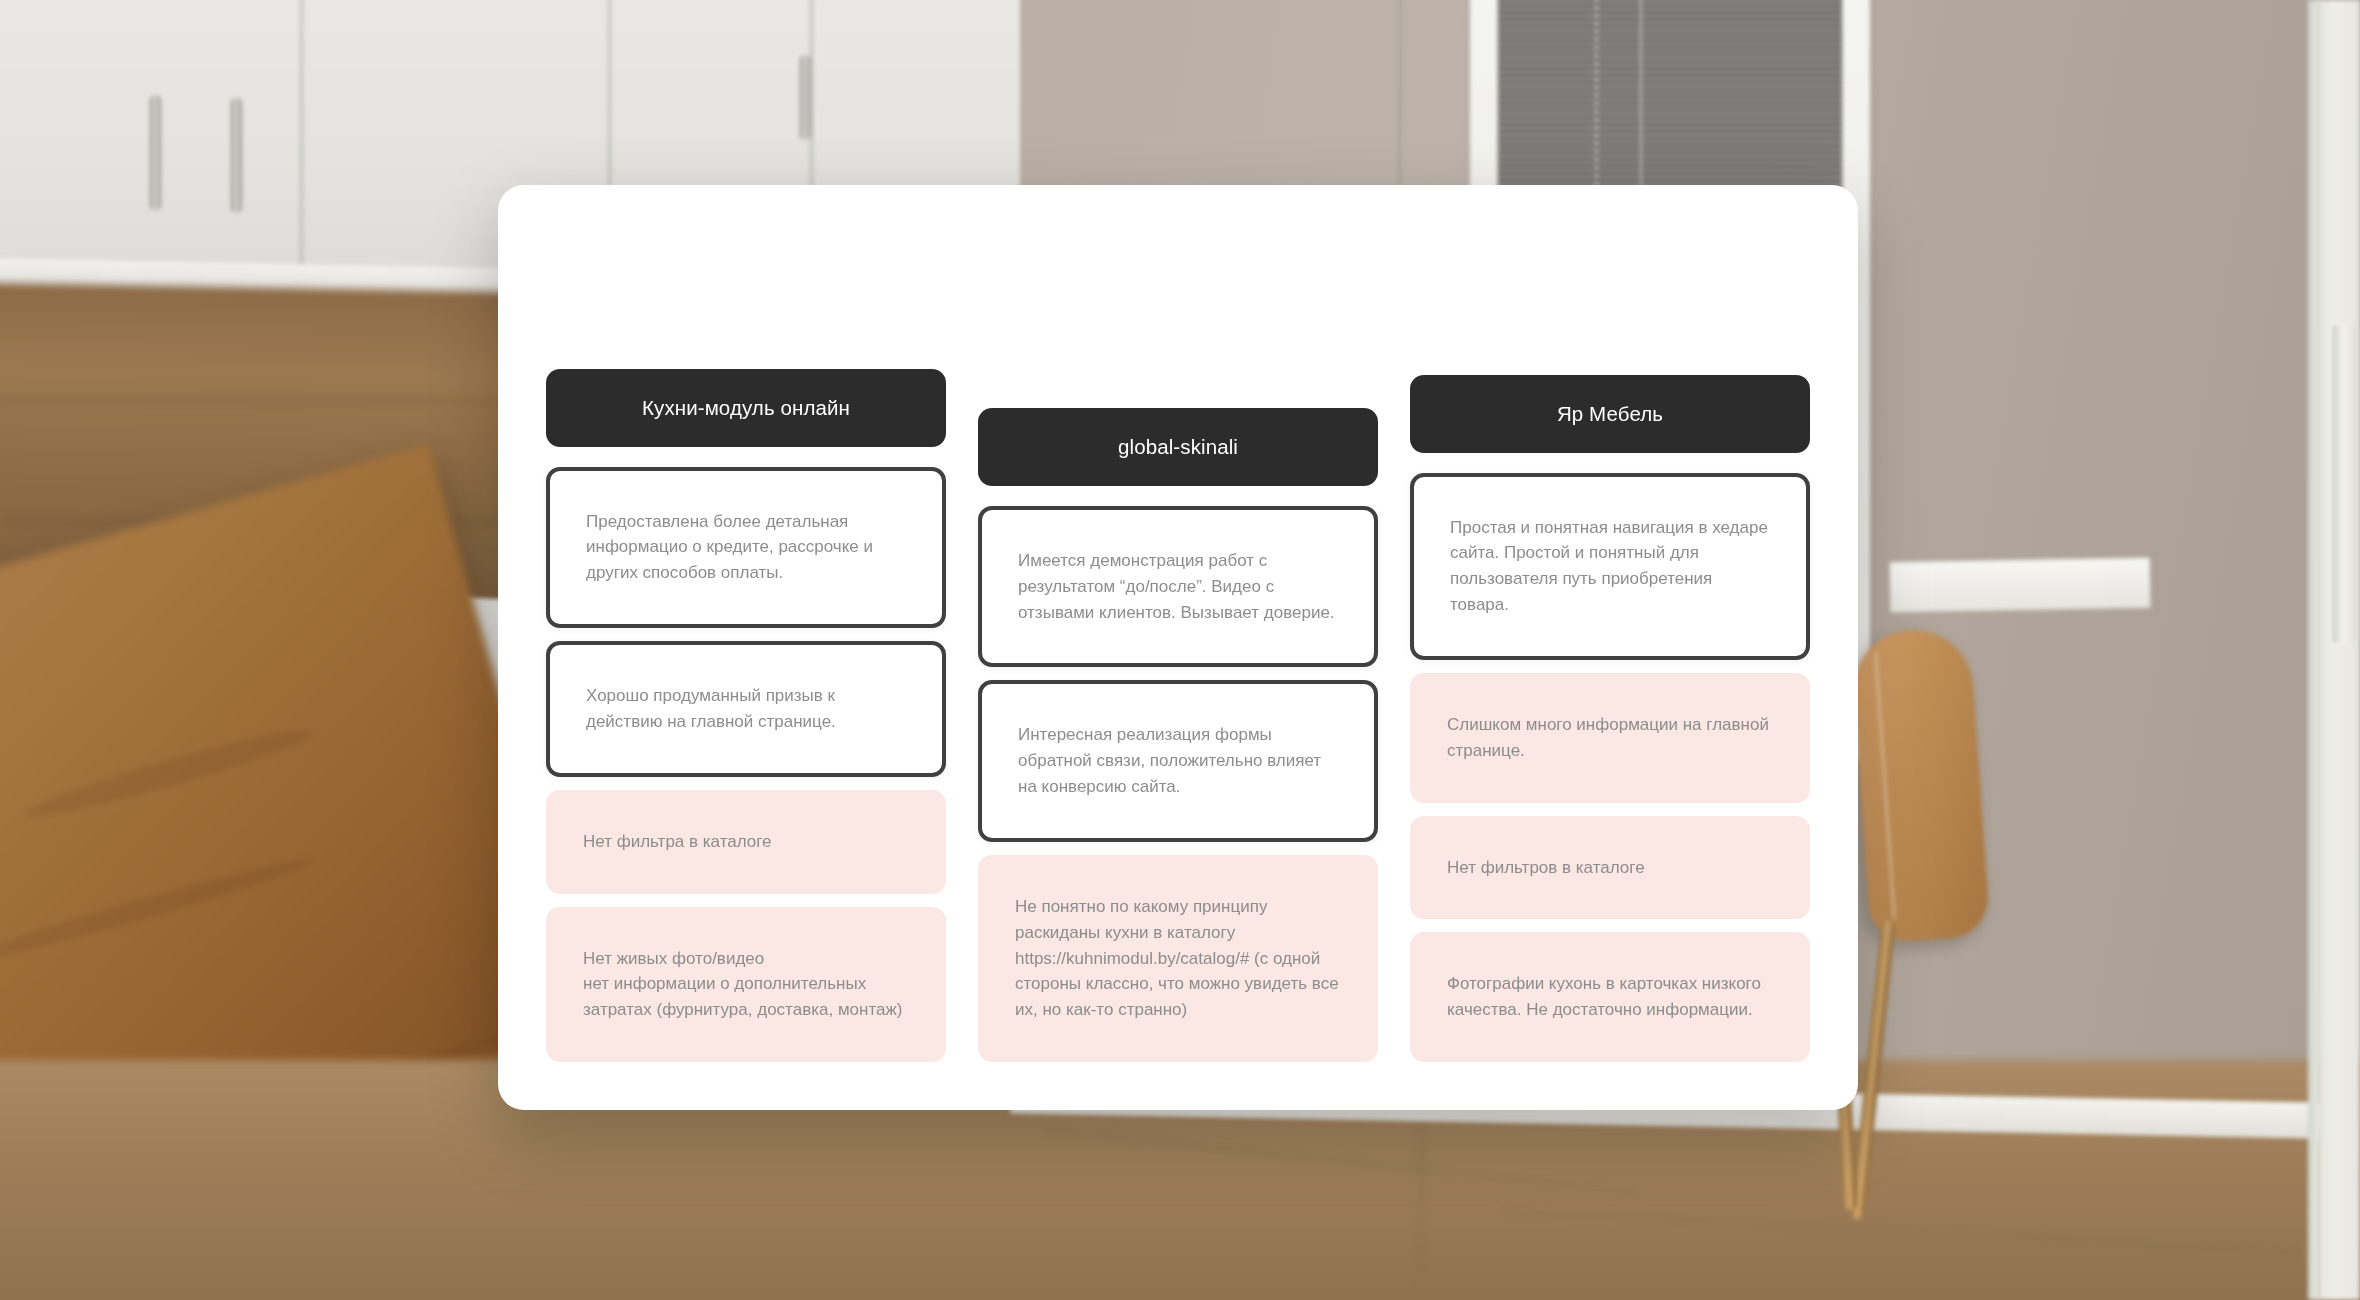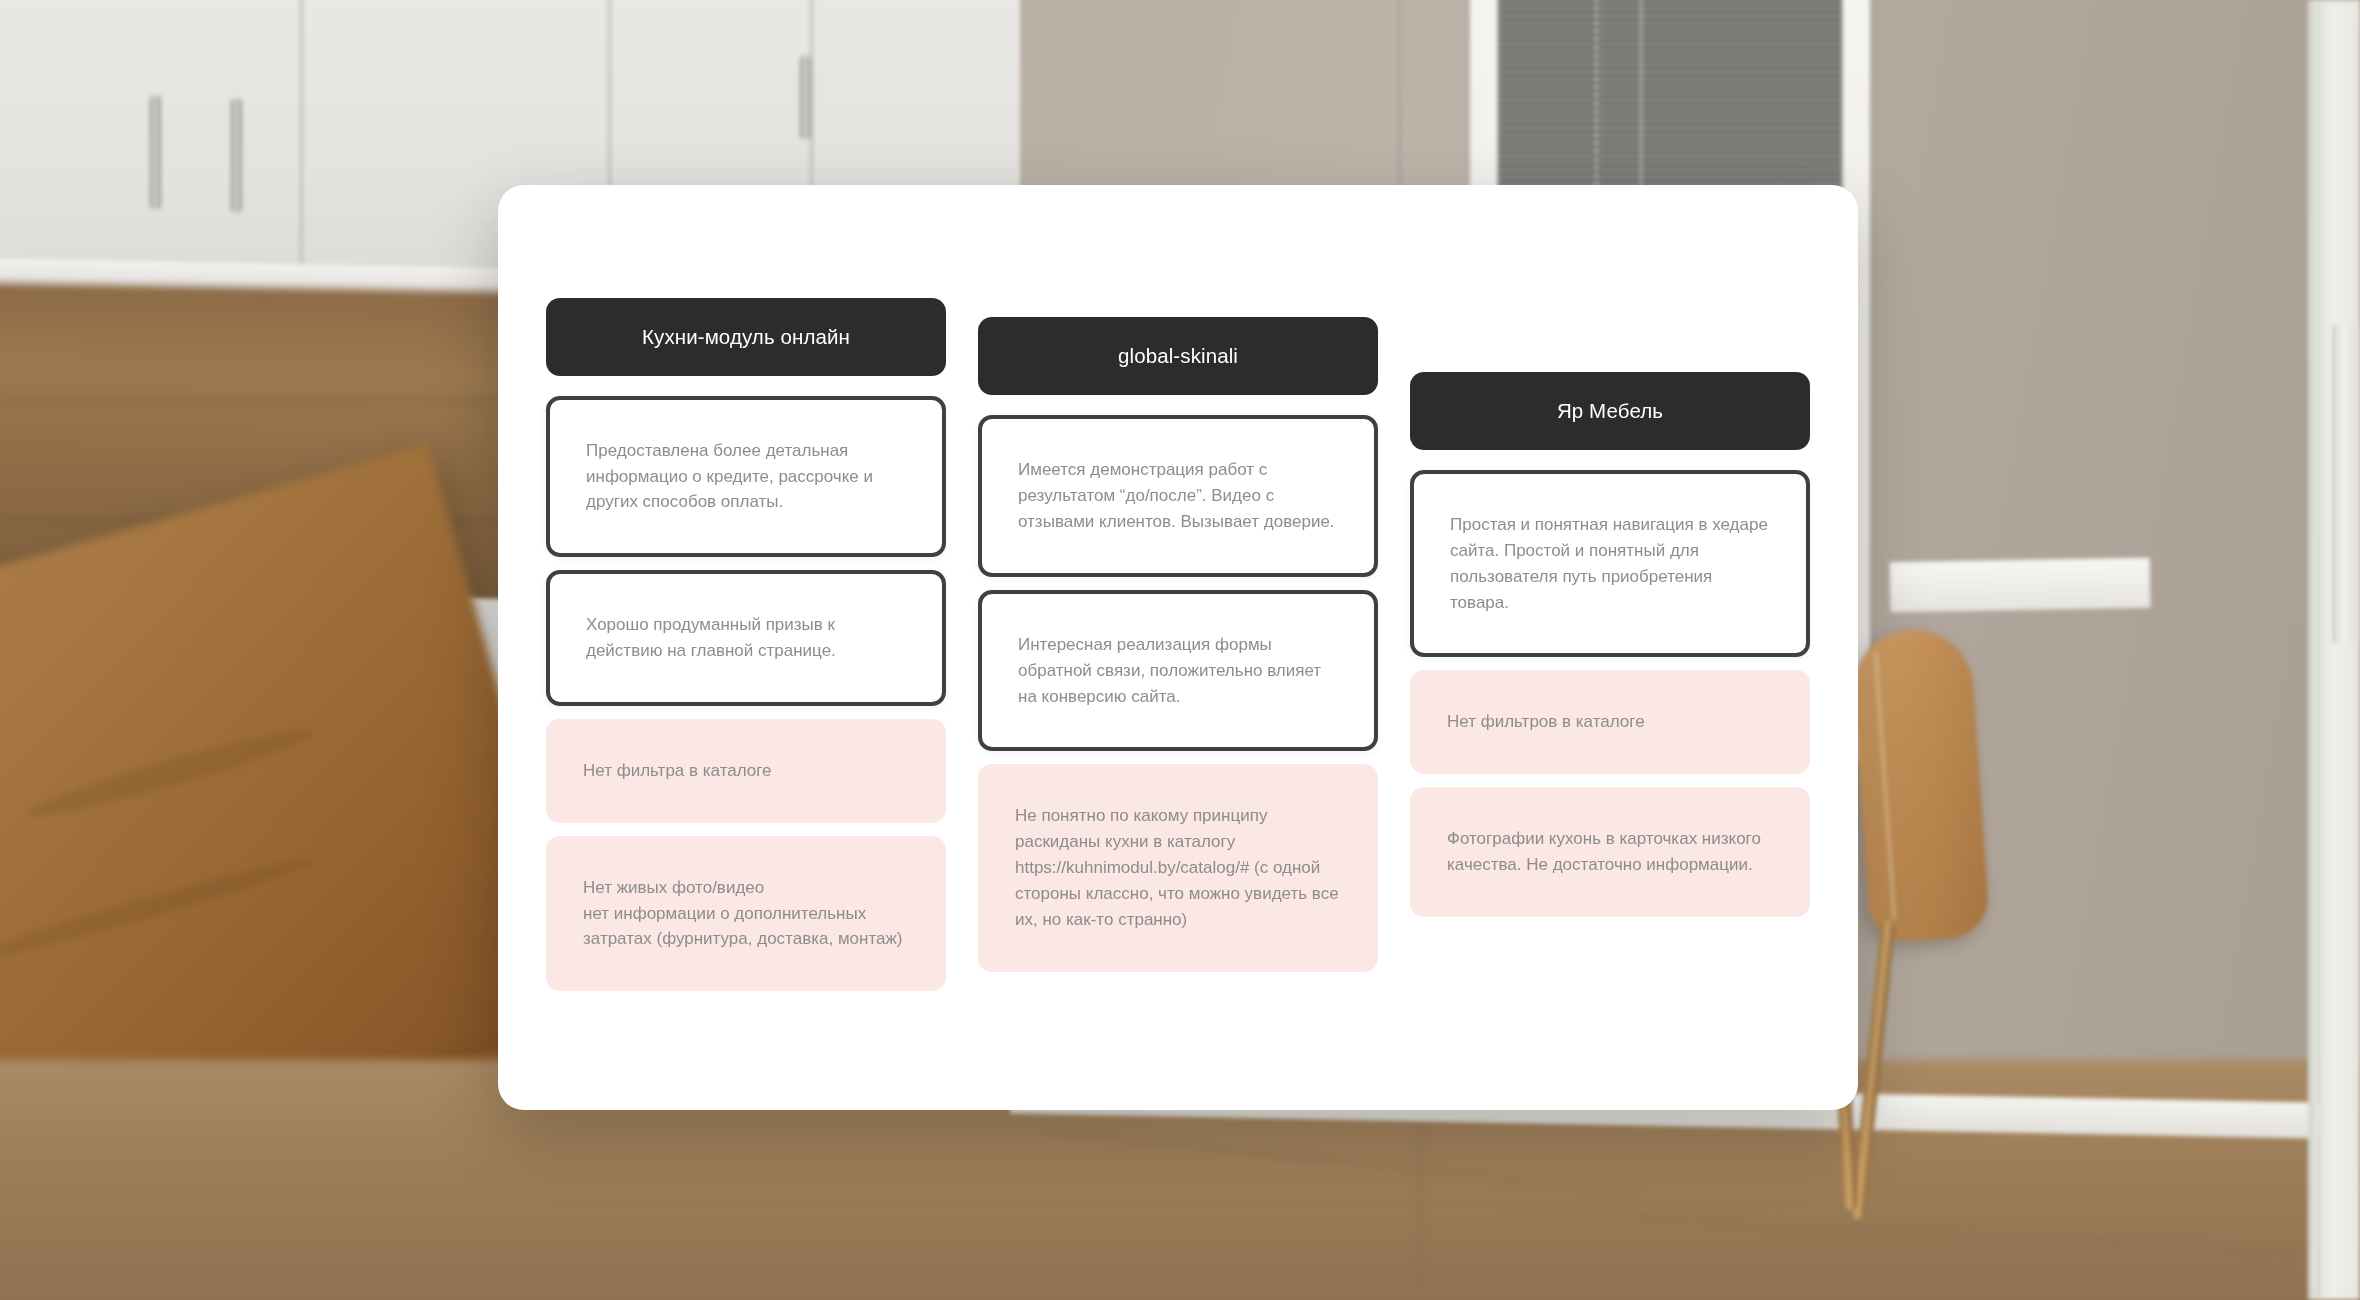--- a/index.html
+++ b/index.html
@@ -266,21 +266,21 @@
     height: 925px;
     background: #ffffff;
     border-radius: 26px;
     box-shadow: 0 26px 70px rgba(0,0,0,.22);
     padding: 42px 48px 48px 48px;
   }
 
   .columns {
     display: flex;
     gap: 32px;
-    align-items: center;
+    align-items: flex-end;
     height: 100%;
   }
 
   .column {
     flex: 1 1 0;
     min-width: 0;
     display: flex;
     flex-direction: column;
     gap: 13px;
   }
@@ -426,20 +426,23 @@
           <span class="card-text">Не понятно по какому принципу раскиданы кухни в каталогу https://kuhnimodul.by/catalog/#  (с одной стороны классно, что можно увидеть все их, но как-то странно)</span>
         </div>
       </div>
 
       <div class="column">
         <div class="col-header">Яр Мебель</div>
         <div class="card pro">
           <span class="card-text">Простая и понятная навигация в хедаре сайта. Простой и понятный для пользователя путь приобретения товара.</span>
         </div>
         <div class="card con">
+          <span class="card-text">Слишком много информации на главной странице.</span>
+        </div>
+        <div class="card con">
           <span class="card-text">Нет фильтров в каталоге</span>
         </div>
         <div class="card con">
           <span class="card-text">Фотографии кухонь в карточках низкого качества. Не достаточно информации.</span>
         </div>
       </div>
 
     </div>
   </div>
 

